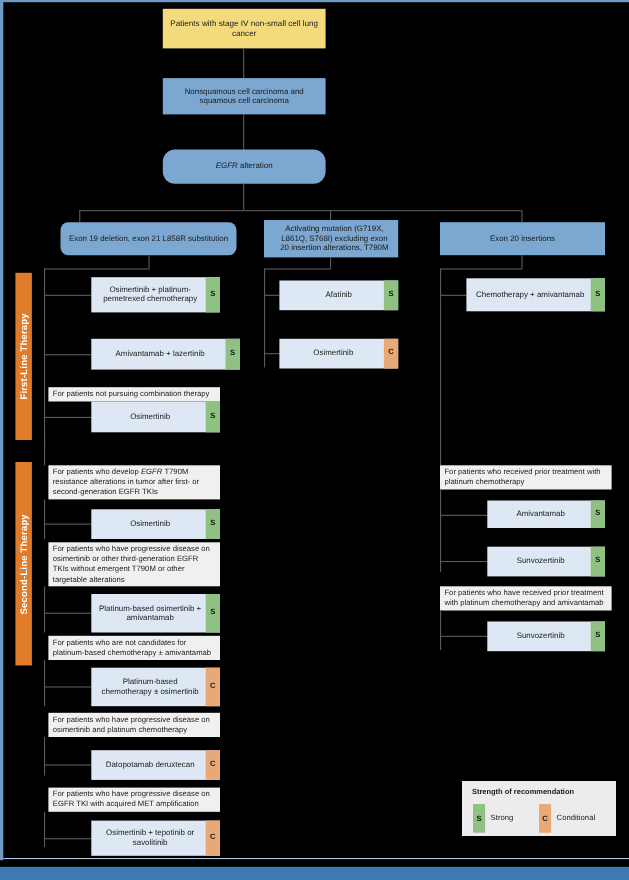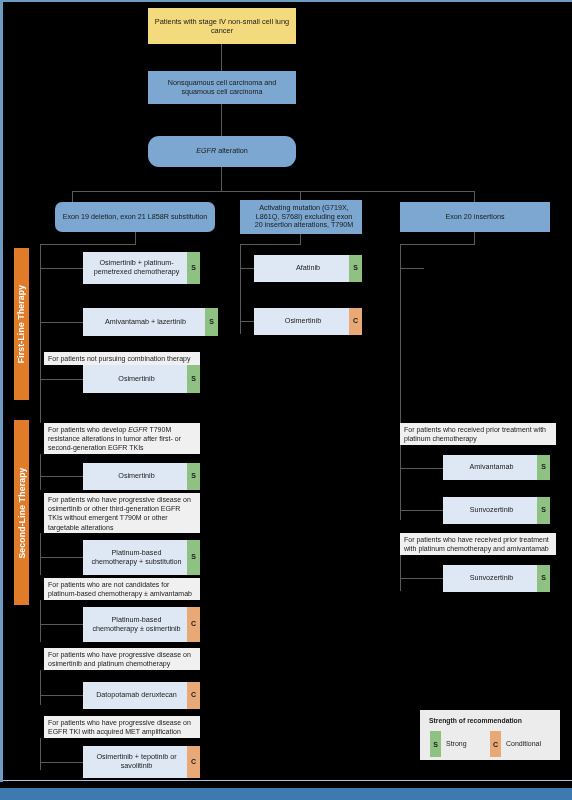--- a/index.html
+++ b/index.html
@@ -248,40 +248,44 @@
   <div class="node tx" style="left:254px; top:308px; width:108px; height:27px;">
     <span class="txlabel">Osimertinib</span>
     <span class="badge c">C</span>
   </div>
 
   <div class="ln ln-v" style="left:474px; top:232px; height:12px;"></div>
   <div class="ln ln-h" style="left:400px; top:244px; width:75px;"></div>
   <div class="ln ln-v" style="left:400px; top:244px; height:32px;"></div>
 
   <div class="ln ln-h" style="left:400px; top:268px; width:24px;"></div>
+  <div class="node tx" style="left:424px; top:253px; width:126px; height:30px;">
+    <span class="txlabel">Chemotherapy + amivantamab</span>
+    <span class="badge s">S</span>
+  </div>
 
   <div class="ln ln-v" style="left:40px; top:393px; height:30px;"></div>
 
   <div class="note" style="left:44px; top:423px; width:156px; height:31px;">
     <span>For patients who develop </span><em>EGFR</em><span> T790M resistance alterations in tumor after first- or second-generation EGFR TKIs</span>
   </div>
   <div class="ln ln-v" style="left:40px; top:454px; height:36px;"></div>
   <div class="ln ln-h" style="left:40px; top:476px; width:43px;"></div>
   <div class="node tx" style="left:83px; top:463px; width:117px; height:27px;">
     <span class="txlabel">Osimertinib</span>
     <span class="badge s">S</span>
   </div>
 
   <div class="note" style="left:44px; top:493px; width:156px; height:40px;">
     <span>For patients who have progressive disease on osimertinib or other third-generation EGFR TKIs without emergent T790M or other targetable alterations</span>
   </div>
   <div class="ln ln-v" style="left:40px; top:533px; height:42px;"></div>
   <div class="ln ln-h" style="left:40px; top:557px; width:43px;"></div>
   <div class="node tx" style="left:83px; top:540px; width:117px; height:35px;">
-    <span class="txlabel">Platinum-based chemotherapy + substitution</span>
+    <span class="txlabel">Platinum-based osimertinib + amivantamab</span>
     <span class="badge s">S</span>
   </div>
 
   <div class="note" style="left:44px; top:578px; width:156px; height:22px;">
     <span>For patients who are not candidates for platinum-based chemotherapy ± amivantamab</span>
   </div>
   <div class="ln ln-v" style="left:40px; top:600px; height:42px;"></div>
   <div class="ln ln-h" style="left:40px; top:624px; width:43px;"></div>
   <div class="node tx" style="left:83px; top:607px; width:117px; height:35px;">
     <span class="txlabel">Platinum-based chemotherapy ± osimertinib</span>

